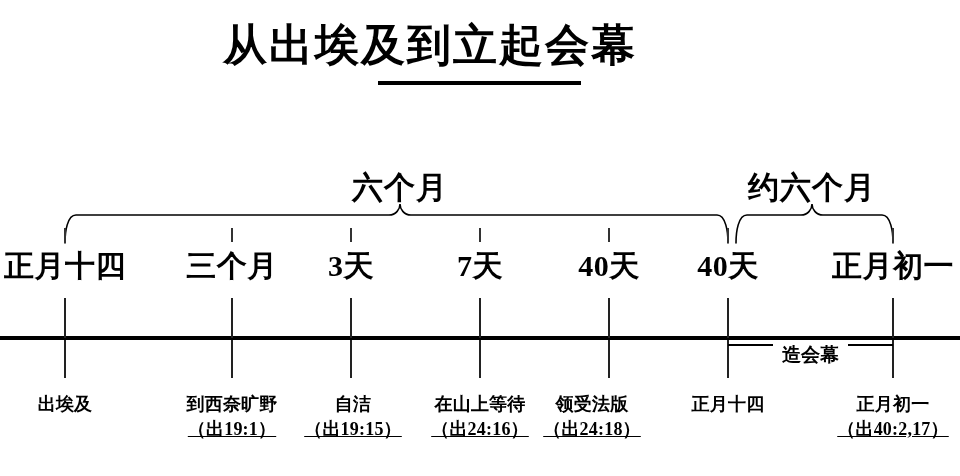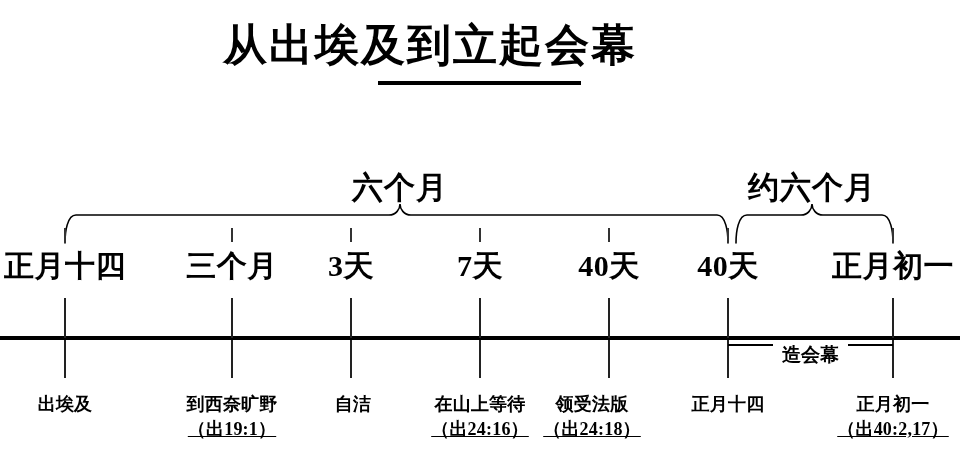--- a/index.html
+++ b/index.html
@@ -194,21 +194,21 @@
       <div class="span-label" style="left: 92px; width: 280px;">三个月</div>
       <div class="span-label" style="left: 211px; width: 280px;">3天</div>
       <div class="span-label" style="left: 340px; width: 280px;">7天</div>
       <div class="span-label" style="left: 469px; width: 280px;">40天</div>
       <div class="span-label" style="left: 588px; width: 280px;">40天</div>
       <div class="span-label" style="left: 753px; width: 280px;">正月初一</div>
     </div>
   <div id="events-layer">
       <div class="event-label" style="left: -65px; width: 260px;"><span>出埃及</span></div>
       <div class="event-label" style="left: 102px; width: 260px;"><span>到西奈旷野</span><span class="ref">（出19:1）</span></div>
-      <div class="event-label" style="left: 223px; width: 260px;"><span>自洁</span></div>
+      <div class="event-label" style="left: 223px; width: 260px;"><span>自洁</span><span class="ref">（出19:15）</span></div>
       <div class="event-label" style="left: 350px; width: 260px;"><span>在山上等待</span><span class="ref">（出24:16）</span></div>
       <div class="event-label" style="left: 462px; width: 260px;"><span>领受法版</span><span class="ref">（出24:18）</span></div>
       <div class="event-label" style="left: 598px; width: 260px;"><span>正月十四</span></div>
       <div class="event-label" style="left: 763px; width: 260px;"><span>正月初一</span><span class="ref">（出40:2,17）</span></div>
     </div>
 
   <div class="build-note" id="build-note" style="left: 728px; width: 165px;">
     <span class="rule"></span>
     <span class="build-text">造会幕</span>
     <span class="rule"></span>

